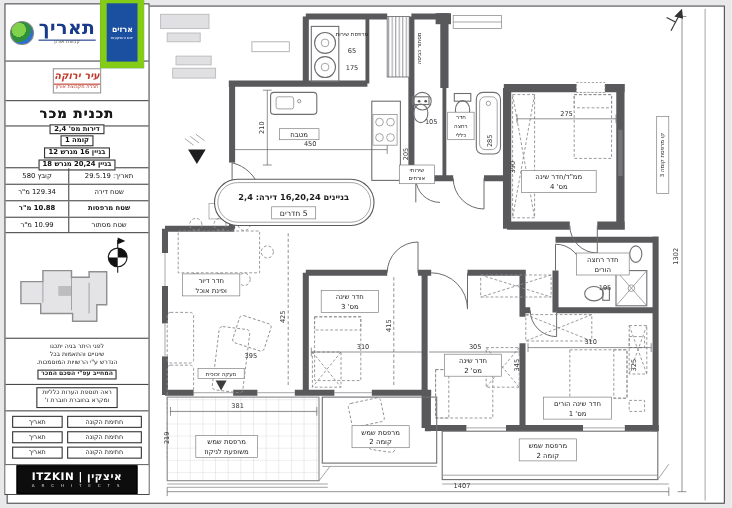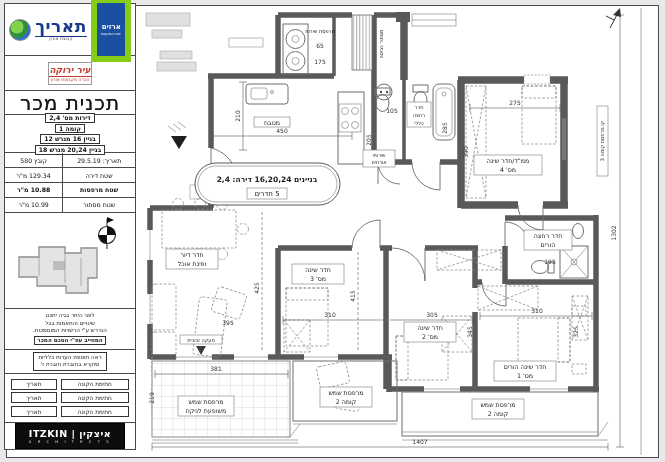--- a/index.html
+++ b/index.html
@@ -19,21 +19,21 @@
   .oron small{display:block;font-size:4.5px;color:#555;font-weight:normal;letter-spacing:0;
               border-top:1px solid #173a8a;margin-top:1px;text-align:center;}
   .arazim{background:#1b4fa0;color:#fff;font-size:7px;font-weight:bold;padding:20px 4px;
           border:6px solid #84cc16;text-align:right;line-height:1.2;}
   .arazim small{display:block;font-size:3.5px;font-weight:normal;}
   .logo2{height:36px;display:flex;align-items:center;justify-content:center;}
   .logo2 .inner{border:1px solid #999;padding:2px 0;text-align:center;}
   .logo2 .script{font-size:9px;color:#c0392b;font-style:italic;font-weight:bold;}
   .logo2 .cap{font-size:4.5px;color:#c0392b;border-top:1px solid #c0392b;margin-top:1px;}
   .doct{height:24px;display:flex;align-items:center;justify-content:center;
-        font-size:20px;font-weight:normal;color:#1a1a1a;letter-spacing:1px;
+        font-size:12px;font-weight:bold;color:#1a1a1a;letter-spacing:1px;
         text-shadow:0 0 0 #000;}
   .info{height:38px;display:flex;flex-direction:column;align-items:center;justify-content:center;gap:1px;padding:2px 0;}
   .info div{font-size:6.2px;font-weight:bold;color:#111;border:0.8px solid #333;
             padding:0 3px;line-height:1.25;background:#fff;}
   .dtable{height:60px;display:flex;flex-direction:column;}
   .dtable .tr{flex:1;display:flex;border-bottom:0.8px solid #4a4a4c;}
   .dtable .tr:last-child{border-bottom:none;}
   .dtable .td{display:flex;align-items:center;justify-content:center;font-size:6.2px;color:#111;}
   .dtable .lab{flex:1.25;border-left:0.8px solid #4a4a4c;}
   .dtable .val{flex:1;}

